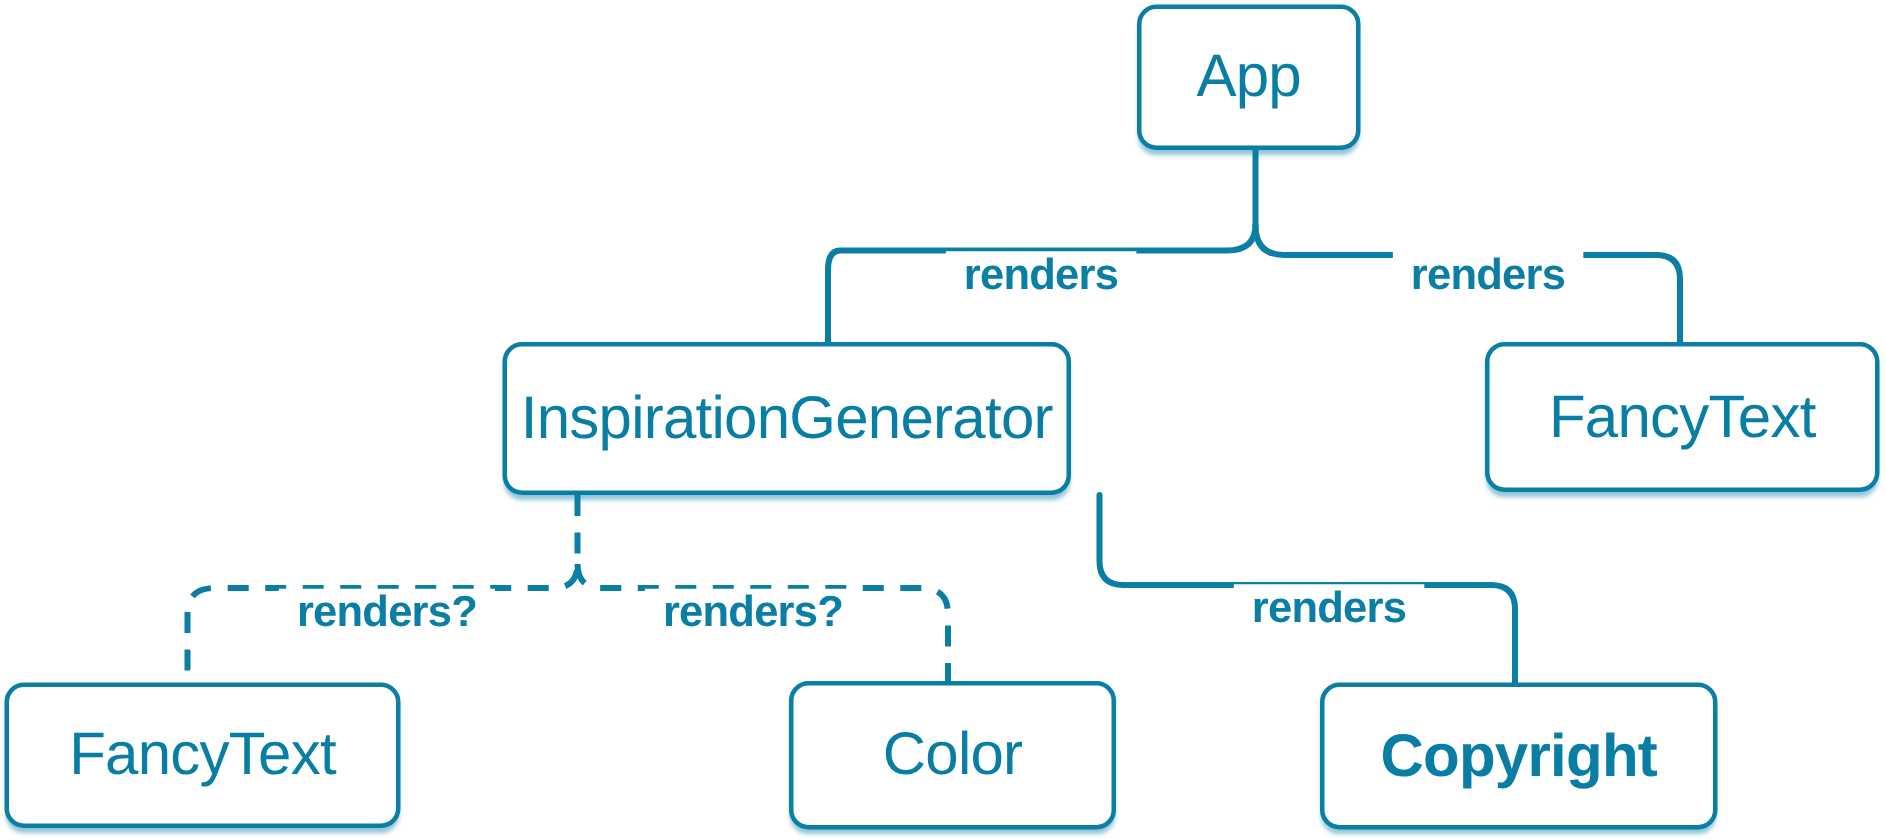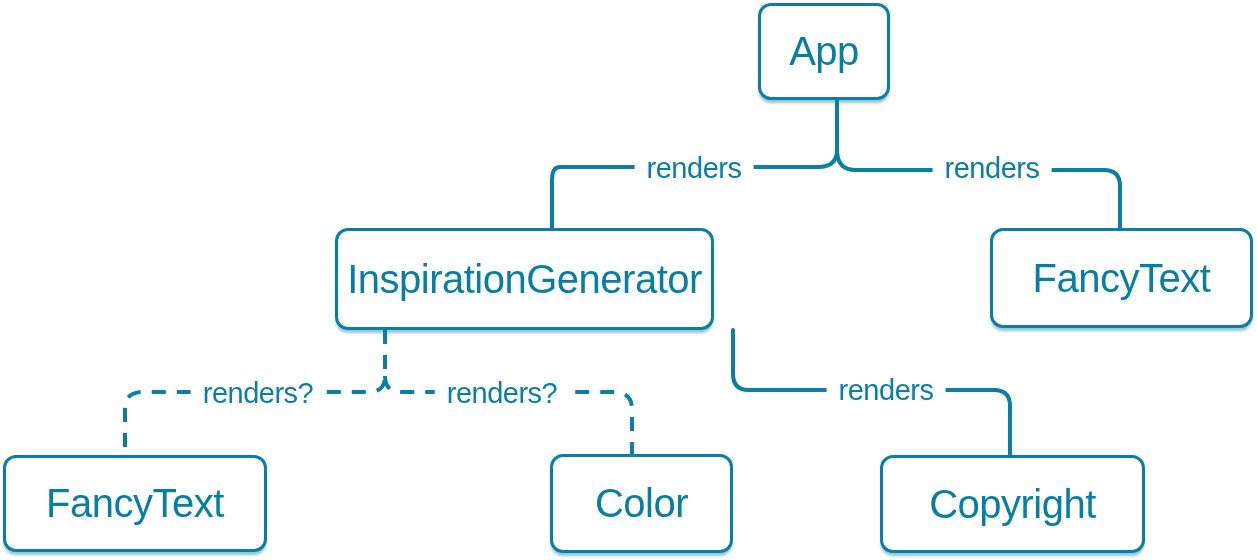--- a/index.html
+++ b/index.html
@@ -44,31 +44,32 @@
     letter-spacing:-0.5px;
     white-space:nowrap;
   }
   .edge-label{
     position:absolute;
     transform:translate(-50%,-50%);
     background:var(--bg);
     padding:0 12px;
     color:var(--accent);
     font-size:29px;
-    font-weight:normal;
+    font-weight:bold;
     letter-spacing:-0.5px;
     white-space:nowrap;
+    margin-top:16px;
   }
   
-  #node-app{left:758px;top:3px;width:132px;height:97px;}
+  #node-app{left:758px;top:3px;width:149px;height:97px;}
   #node-inspiration-generator{left:335px;top:228px;width:379px;height:102px;}
   #node-fancy-text-top{left:990px;top:228px;width:263px;height:100px;}
   #node-fancy-text-bottom{left:3px;top:455px;width:264px;height:97px;}
-  #node-color{left:550px;top:454px;width:183px;height:99px;}
-  #node-copyright{left:880px;top:455px;width:265px;height:98px;}
+  #node-color{left:526px;top:454px;width:218px;height:99px;}
+  #node-copyright{left:880px;top:455px;width:265px;height:98px;font-weight:bold;}
   
   #label-renders-left{left:694px;top:168px;}
   #label-renders-right{left:992px;top:168px;}
   #label-renders-copyright{left:886px;top:390px;}
   #label-renders-q-left{left:258px;top:393px;}
   #label-renders-q-right{left:502px;top:393px;}
 </style>
 </head>
 <body>
 

